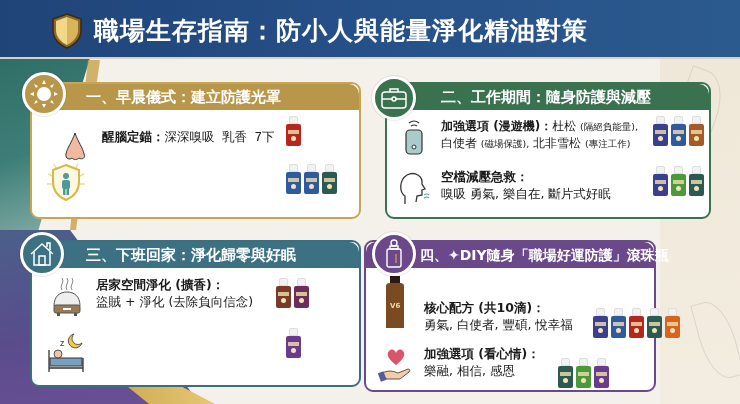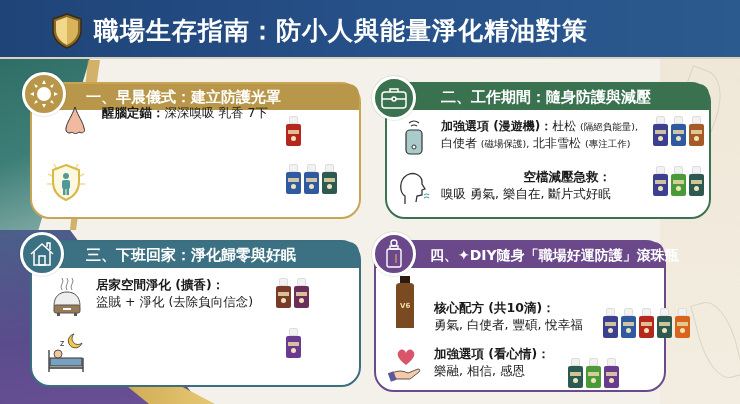--- a/index.html
+++ b/index.html
@@ -52,21 +52,21 @@
   .shield {
     width: 34px; height: 38px; position: relative;
   }
   .header-title {
     color: #ffffff; font-size: 25px; font-weight: bold; letter-spacing: 1px;
     line-height: 34px; white-space: nowrap;
   }
 
   
   .card {
-    position: absolute; background: #ffffff; border-radius: 20px;
+    position: absolute; background: #ffffff; border-radius: 9px;
     border: 2px solid #ccc;
   }
   .card-header {
     position: absolute; left: 0; top: 0; right: 0; height: 26px;
     border-radius: 10px 10px 0 0;
     color: #fff; font-weight: bold; font-size: 15px; line-height: 26px;
     padding-left: 54px; white-space: nowrap;
   }
   .badge {
     position: absolute; width: 44px; height: 44px; border-radius: 50%;
@@ -102,21 +102,21 @@
     background: #f1e3b8;
   }
 
   
   .c1 { left: 30px; top: 82px; width: 331px; height: 137px; border-color: #c9a553; }
   .c1 .card-header { background: #b9974a; }
   .c2 { left: 385px; top: 82px; width: 326px; height: 137px; border-color: #3b7352; }
   .c2 .card-header { background: #3a7250; }
   .c3 { left: 30px; top: 240px; width: 331px; height: 147px; border-color: #3b6f80; padding-left: 8px; }
   .c3 .card-header { background: #3c7083; }
-  .c4 { left: 374px; top: 240px; width: 292px; height: 152px; border-color: #6b4a8b; text-decoration: underline; }
+  .c4 { left: 364px; top: 240px; width: 292px; height: 152px; border-color: #6b4a8b; text-decoration: underline; }
   .c4 .card-header { background: #6a4889; }
 </style>
 </head>
 <body>
 
 <div class="bg-right-cream"></div>
 <div class="bg-left-top"></div>
 <div class="bg-gold-swoosh2"></div>
 <div class="bg-left-bottom"></div>
 <div class="bg-gold-swoosh"></div>
@@ -131,21 +131,21 @@
         <path d="M17 5 L28 9 L28 18 C28 25 23 30 17 33 Z" fill="#d9b45a"></path>
         <path d="M17 5 L6 9 L6 18 C6 25 11 30 17 33 Z" fill="#f2d98a"></path>
       </svg>
     </div>
     <div class="header-title">職場生存指南：防小人與能量淨化精油對策</div>
   </div>
 </div>
 
 <div class="card c1">
   <div class="card-header">一、早晨儀式：建立防護光罩</div>
-  <div class="row" style="left:26px;top:20px;">
+  <div class="row" style="left:26px;top:46px;font-family:Liberation Mono, monospace;">
     <div class="row-icon">
       <svg width="34" height="34" viewBox="0 0 34 34">
           <path d="M17 3 C14 12 9 18 8 24 C7 29 12 30 14 28 C16 30 19 30 21 28 C24 30 28 28 26 24 C25 18 20 12 17 3 Z" fill="#f1b9a0" stroke="#333" stroke-width="1"></path>
         </svg>
     </div>
     <div class="row-text">
       <b>醒腦定錨：</b><span>深深嗅吸 乳香 7下</span>
     </div>
   </div>
   <div class="bottles" style="left:254px;top:32px;">
@@ -241,21 +241,21 @@
         <div class="label"></div>
         <div class="drop"></div>
       </div>
     <div class="bottle">
         <div class="cap"></div>
         <div class="body" style="background:#a65a28"></div>
         <div class="label"></div>
         <div class="drop"></div>
       </div>
   </div>
-  <div class="row" style="left:8px;top:84px;text-align:right;">
+  <div class="row" style="left:8px;top:84px;">
     <div class="row-icon" style="width:36px;flex-basis:36px;">
       <svg width="36" height="40" viewBox="0 0 36 40">
           <path d="M10 36 L10 28 C4 24 4 12 12 7 C20 3 28 8 27 16 L30 21 L27 22 L27 27 L22 28 L21 34" fill="none" stroke="#333" stroke-width="1.3"></path>
           <path d="M29 27 Q32 25 34 27" fill="none" stroke="#5aa0a0" stroke-width="1.2"></path>
           <path d="M29 30 Q32 28 34 30" fill="none" stroke="#5aa0a0" stroke-width="1.2"></path>
         </svg>
     </div>
     <div class="row-text">
       <b>空檔減壓急救：</b><br>
       <span>嗅吸 勇氣, 樂自在, 斷片式好眠</span>

